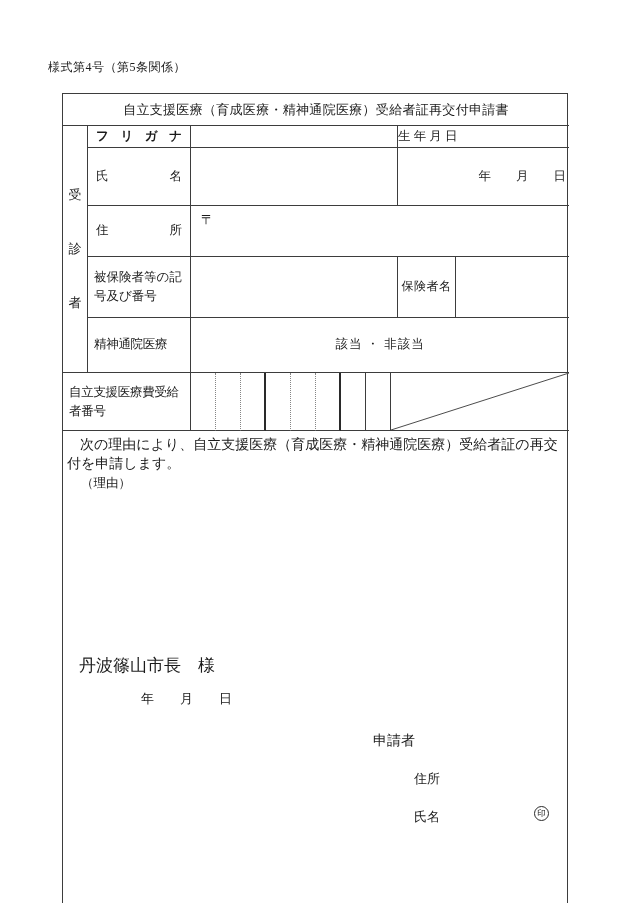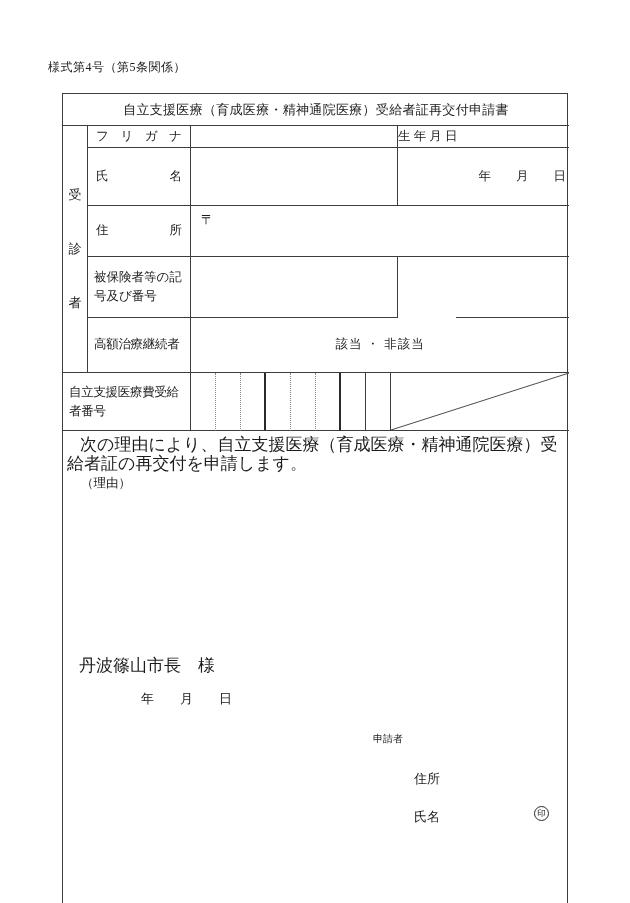--- a/index.html
+++ b/index.html
@@ -23,21 +23,21 @@
   .center { text-align:left; }
   .jfy { text-align:justify; text-align-last:justify; }
 
   .title-row { left:0; top:0; width:506px; height:32px; line-height:31px;
                font-size:13px; text-align:center; letter-spacing:0.3px; }
 
   .jushin { left:0; top:32px; width:25px; height:247px;
             display:flex; flex-direction:column; align-items:center;
             justify-content:center; gap:36px; font-size:13px; }
 
-  .r1-label { left:25px; top:32px; width:103px; height:22px; line-height:20px; padding:0 8px; }
+  .r1-label { left:25px; top:32px; width:103px; height:22px; line-height:20px; padding:0 8px;font-weight:bold; }
   .r1-blank { left:128px; top:32px; width:207px; height:22px; }
   .r1-dob   { left:335px; top:32px; width:171px; height:22px; line-height:20px; }
 
   .r2-label { left:25px; top:54px; width:103px; height:58px; line-height:56px; padding:0 8px; }
   .r2-blank { left:128px; top:54px; width:207px; height:58px; }
   .r2-dob   { left:335px; top:54px; width:171px; height:58px; line-height:56px;
               text-align:right; padding-right:3px; }
 
   .r3-label { left:25px; top:112px; width:103px; height:51px; line-height:49px; padding:0 8px; }
   .r3-blank { left:128px; top:112px; width:378px; height:51px; padding:5px 0 0 10px; font-size:13px; }
@@ -54,26 +54,26 @@
 
   .r6-label { left:0; top:279px; width:128px; height:58px; padding:0 6px;
               display:flex; align-items:center; line-height:19px; letter-spacing:-0.3px; }
   .digit { top:279px; width:25px; height:58px; }
   .sep-dot   { border-right:1px dotted #858585; }
   .sep-thick { border-right:2px solid #2a2a2a; }
   .sep-thin  { border-right:1px solid #3d3d3d; }
   .diag { left:328px; top:279px; width:178px; height:58px; }
   .diag svg { display:block; width:100%; height:100%; }
 
-  .para { left:4px; top:341px; width:498px; line-height:19px; font-size:17px;
+  .para { left:4px; top:341px; width:498px; line-height:19px; font-size:14px;
           text-indent:13px; }
   .reason-label { left:18px; top:381px; font-size:12.5px;text-align:right; }
   .addressee { left:16px; top:560px; font-size:17px; }
   .date-line { left:78px; top:596px; font-size:13px; }
-  .applicant { left:310px; top:638px; font-size:10px; }
+  .applicant { left:310px; top:638px; font-size:14px; }
   .app-addr  { left:351px; top:676px; font-size:13px; }
   .app-name  { left:351px; top:714px; font-size:13px; }
   .seal { left:471px; top:712px; width:15px; height:15px;
           border:1px solid #2a2a2a; border-radius:50%;
           display:flex; align-items:center; justify-content:center;
           font-size:8.5px; line-height:1; }
 </style>
 </head>
 <body>
 
@@ -99,23 +99,24 @@
 
   <div class="cell r3-label br bb jfy">住所</div>
   <div class="cell r3-blank bb">
     <span>〒</span>
   </div>
 
   <div class="cell r4-label br bb">
     <span>被保険者等の記号及び番号</span>
   </div>
   <div class="cell r4-blank br bb"></div>
+  <div class="cell r4-insurer br bb">保険者名</div>
   <div class="cell r4-blank2 bb"></div>
 
-  <div class="cell r5-label br bb">高額治療継続者</div>
+  <div class="cell r5-label br bb">精神通院医療</div>
   <div class="cell r5-opts bb">該当 ・ 非該当</div>
 
   <div class="cell r6-label br bb">
     <span>自立支援医療費受給者番号</span>
   </div>
   <div class="cell digit bb sep-dot" style="left:128px"></div>
   <div class="cell digit bb sep-dot" style="left:153px"></div>
   <div class="cell digit bb sep-thick" style="left:178px"></div>
   <div class="cell digit bb sep-dot" style="left:203px"></div>
   <div class="cell digit bb sep-dot" style="left:228px"></div>

